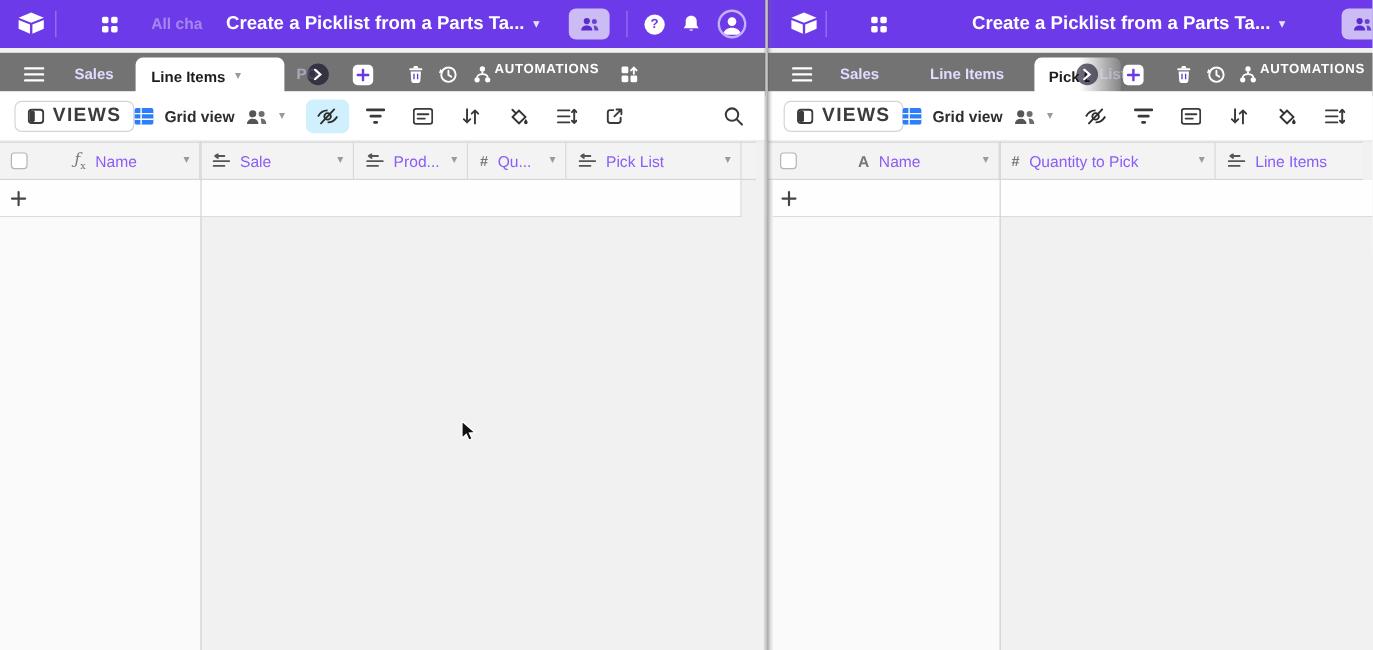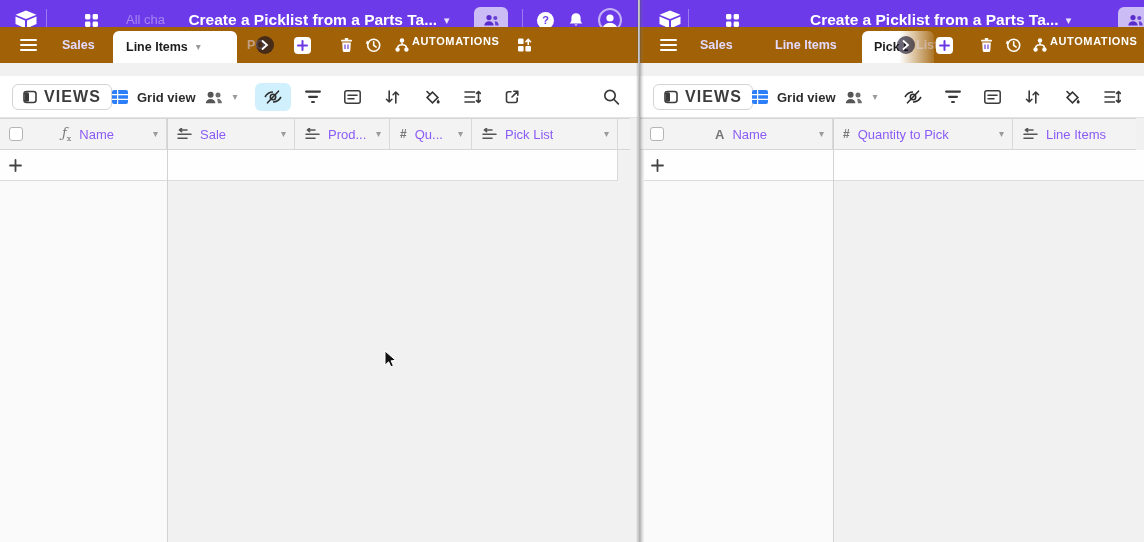--- a/index.html
+++ b/index.html
@@ -8,35 +8,35 @@
          -webkit-font-smoothing:antialiased;}
   .panel{position:absolute;top:0;height:542px;overflow:hidden;background:#f1f1f1;}
   .p0{left:0;width:638px;}
   .p1{left:640px;width:504px;}
 
   
   .topbar{position:absolute;top:0;left:0;right:0;height:40px;background:#6c3ae8;}
   .topbar .logo{position:absolute;top:10px;}
   .vdiv{position:absolute;top:9px;width:1px;height:22px;background:rgba(255,255,255,.32);}
   .appgrid{position:absolute;top:13px;}
-  .ghost-save{position:absolute;top:12px;font-size:13px;color:rgba(255,255,255,.38);white-space:nowrap;}
+  .ghost-save{position:absolute;top:12px;font-size:13px;color:rgba(255,255,255,.38);white-space:nowrap;font-weight:bold;}
   .titlewrap{position:absolute;top:0;height:40px;display:flex;align-items:center;gap:7px;white-space:nowrap;}
   .titlewrap.center{left:0;right:0;justify-content:center;}
   .apptitle{color:#fff;font-size:15.5px;font-weight:600;}
   .caret-w{color:rgba(255,255,255,.85);font-size:11px;line-height:1;}
   .tb-right{position:absolute;top:0;height:40px;display:flex;align-items:center;}
   .sharebtn{width:34px;height:26px;border-radius:6px;background:#cbbcf6;display:flex;align-items:center;justify-content:center;}
   .helpbtn{width:17px;height:17px;border-radius:50%;background:#fff;color:#6c3ae8;font-size:11px;font-weight:700;
            display:flex;align-items:center;justify-content:center;}
   .avatar{width:24px;height:24px;border-radius:50%;border:2px solid rgba(255,255,255,.6);
           overflow:hidden;position:relative;box-sizing:border-box;}
   .avatar svg{position:absolute;left:1px;top:2px;}
 
   
-  .tabsbar{position:absolute;top:27px;left:0;right:0;height:36px;background:#a16207;}
+  .tabsbar{position:absolute;top:44px;left:0;right:0;height:36px;background:#737373;}
   .tabsbar *{box-sizing:border-box;}
   .tabname{position:absolute;top:0;height:36px;display:flex;align-items:center;
            color:#e3daff;font-size:12.5px;font-weight:600;white-space:nowrap;}
   .activetab{position:absolute;top:4px;height:32px;background:#fff;border-radius:6px 6px 0 0;
              display:flex;align-items:center;padding:0 10px 0 13px;gap:8px;white-space:nowrap;overflow:hidden;}
   .activetab .lbl{color:#1d1d1d;font-size:12.5px;font-weight:600;}
   .caret-g{color:#9a9a9a;font-size:10px;line-height:1;}
   .fadetab{background:linear-gradient(90deg,#fff 0%,#fff 52%,rgba(255,255,255,.12) 100%);}
   .scrollcircle{position:absolute;top:9px;width:18px;height:18px;border-radius:50%;
                 background:rgba(15,10,35,.62);display:flex;align-items:center;justify-content:center;}

